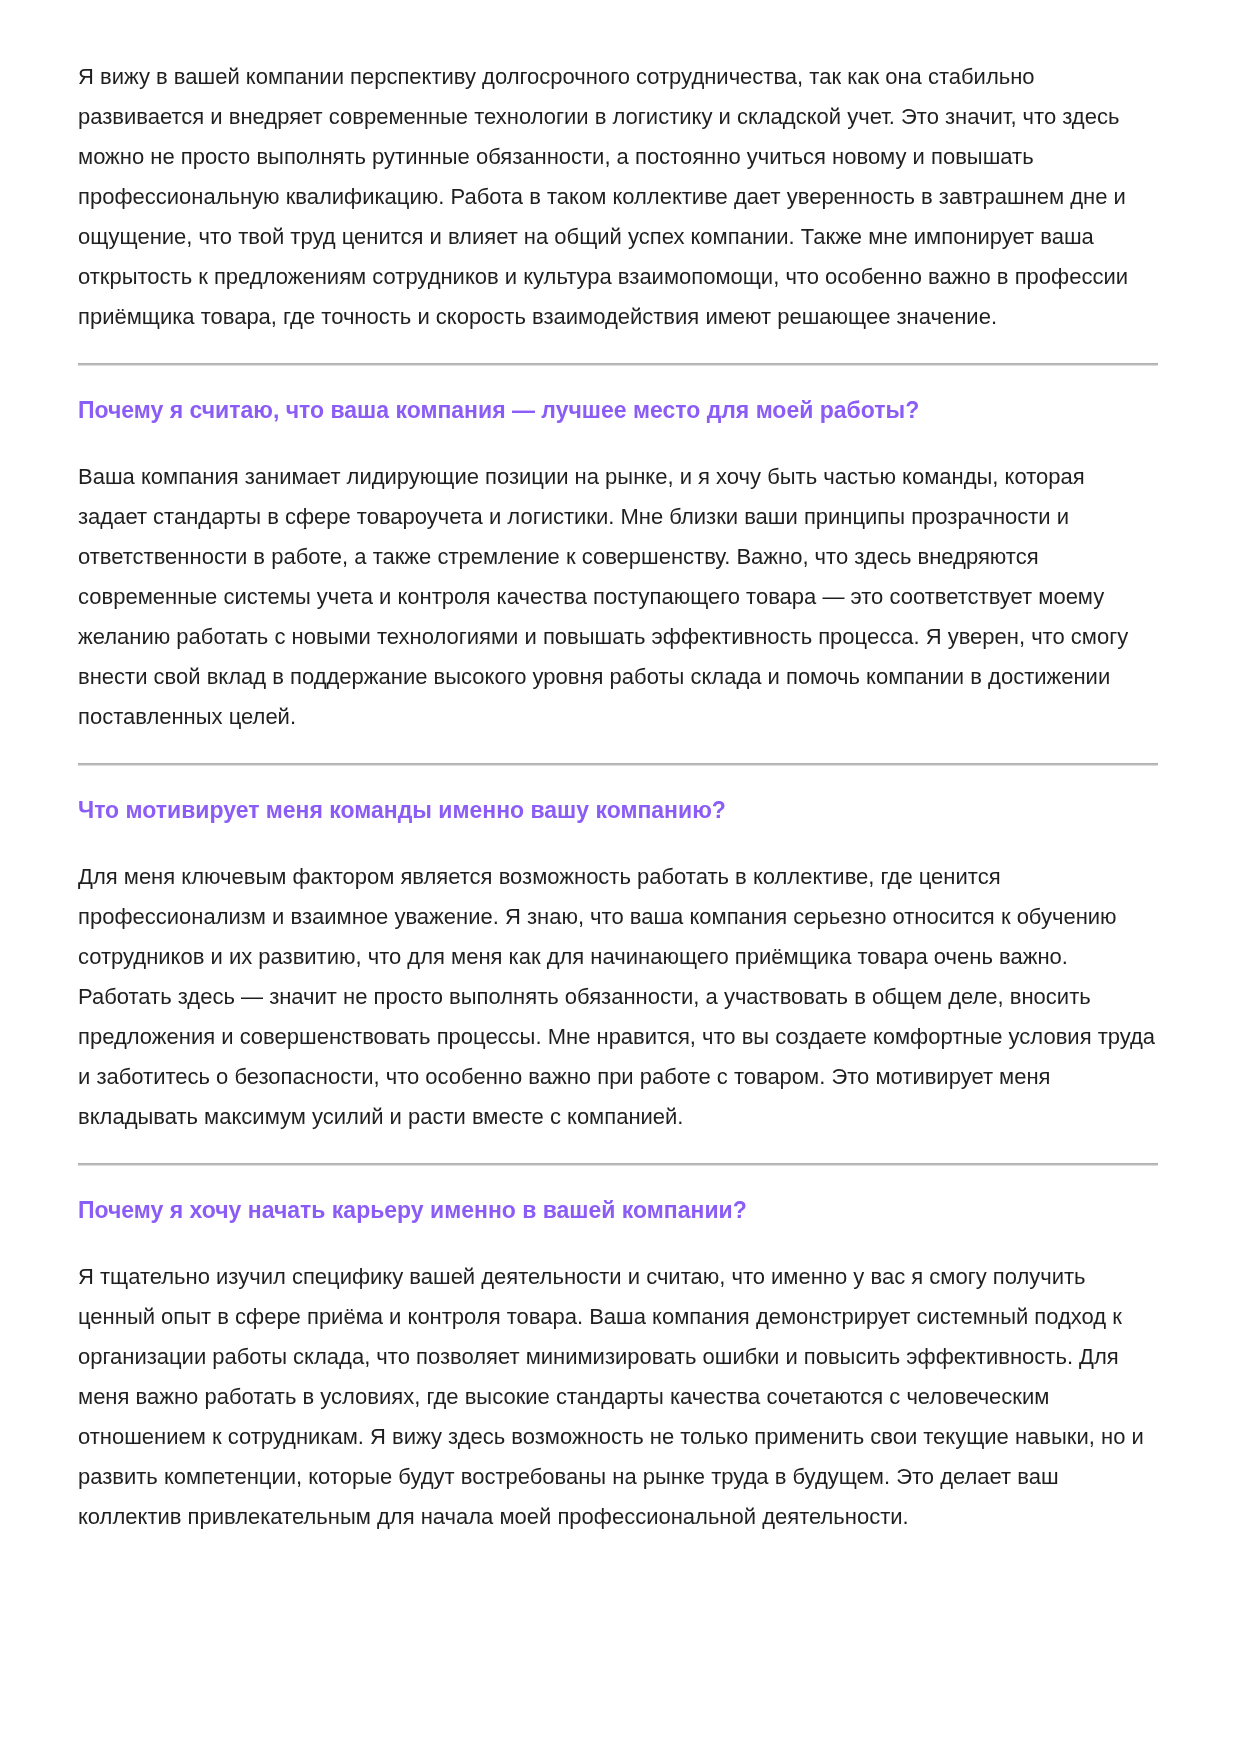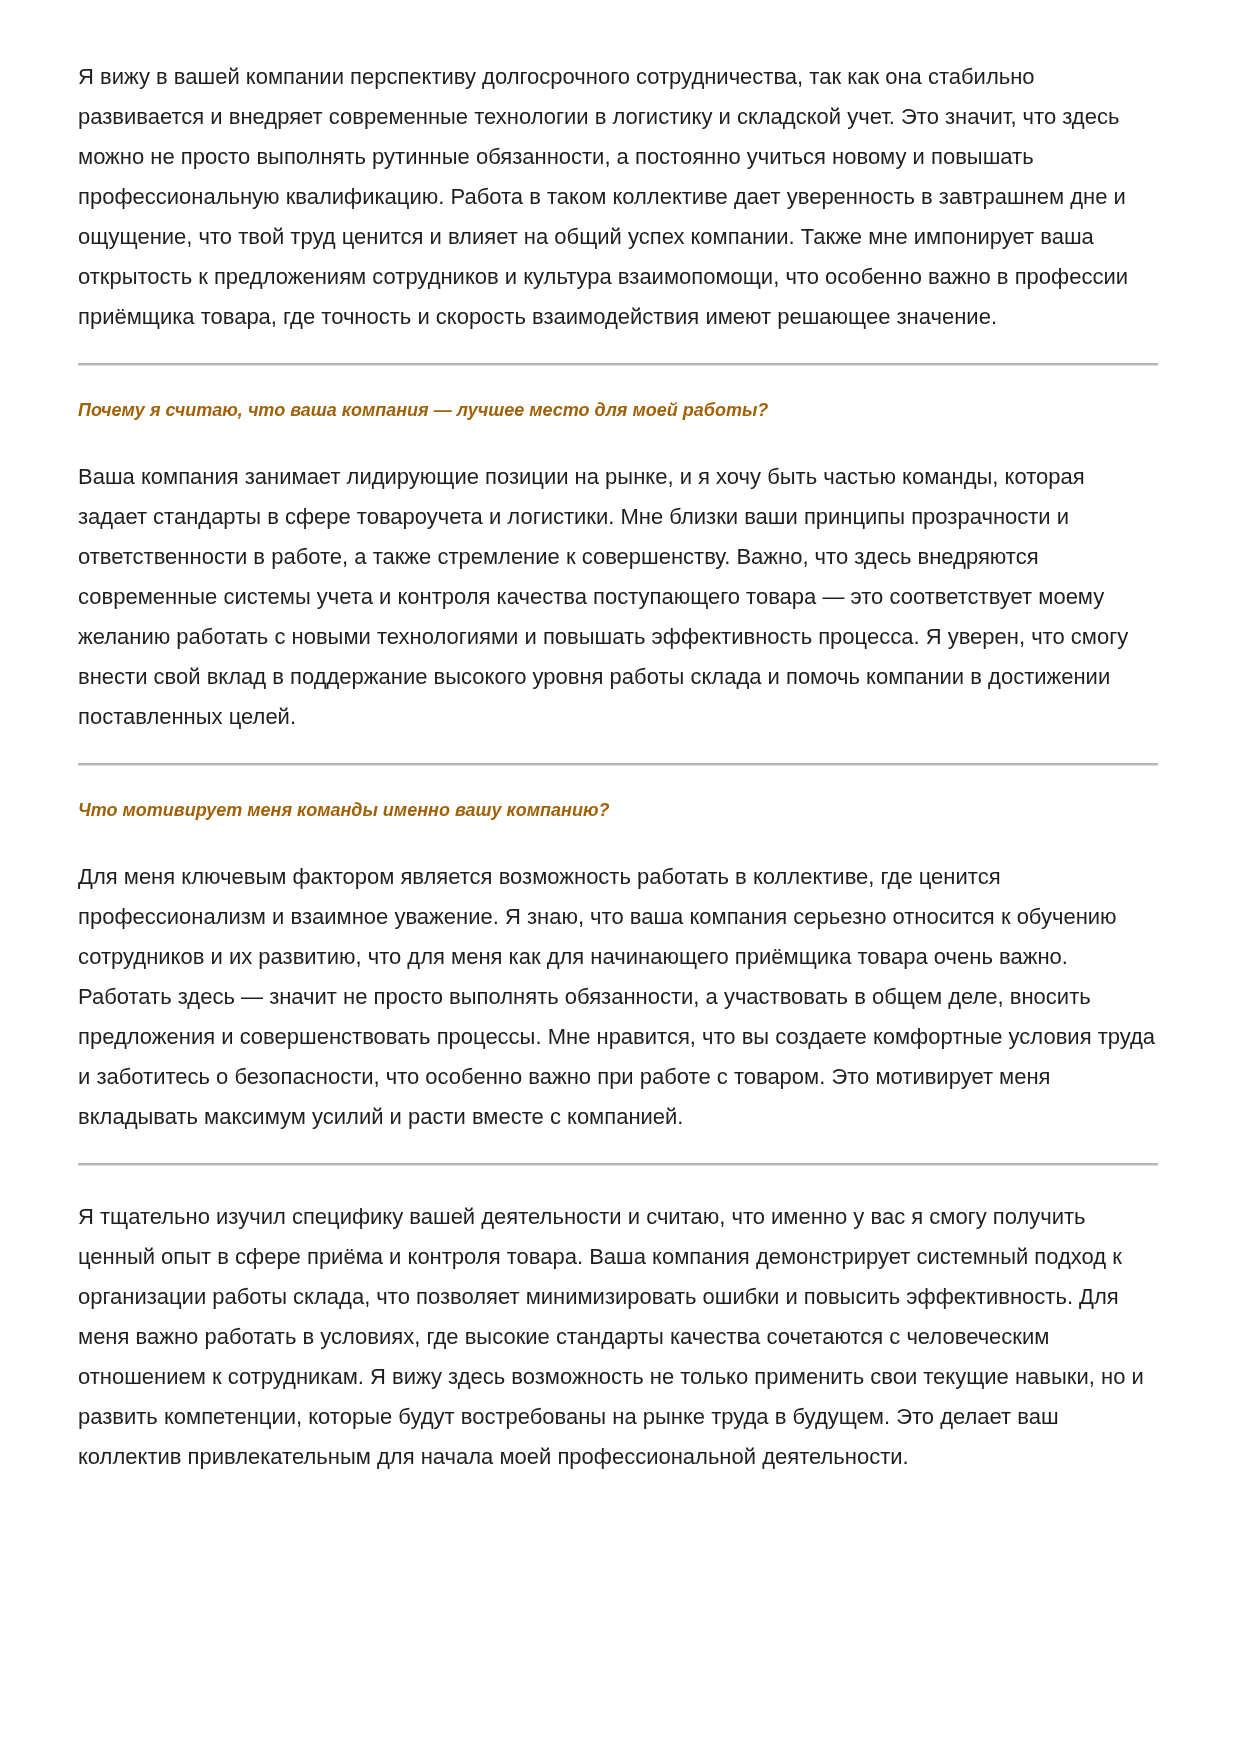--- a/index.html
+++ b/index.html
@@ -24,26 +24,25 @@
     font-size: 22px;
     line-height: 40px;
     font-weight: 400;
     margin: 31px 0 26px;
     color: #1f1f1f;
   }
   .body-text:first-child {
     margin-top: 0;
   }
   .section-heading {
-    font-size: 18px;
+    font-size: 23px;
     line-height: 31px;
     font-weight: 700;
     margin: 29px 0 31px;
-    color: #a16207;
-    font-style: italic;
+    color: #8b5cf6;
   }
   .divider {
     height: 3px;
     border: none;
     margin: 26px 0 29px;
     background: linear-gradient(to bottom, #ababab 0%, #bdbdbd 55%, #ececec 100%);
   }
 </style>
 </head>
 <body>
@@ -59,16 +58,17 @@
   <p class="body-text">Ваша компания занимает лидирующие позиции на рынке, и я хочу быть частью команды, которая задает стандарты в сфере товароучета и логистики. Мне близки ваши принципы прозрачности и ответственности в работе, а также стремление к совершенству. Важно, что здесь внедряются современные системы учета и контроля качества поступающего товара — это соответствует моему желанию работать с новыми технологиями и повышать эффективность процесса. Я уверен, что смогу внести свой вклад в поддержание высокого уровня работы склада и помочь компании в достижении поставленных целей.</p>
 
   <div class="divider"></div>
 
   <h3 class="section-heading">Что мотивирует меня команды именно вашу компанию?</h3>
 
   <p class="body-text">Для меня ключевым фактором является возможность работать в коллективе, где ценится профессионализм и взаимное уважение. Я знаю, что ваша компания серьезно относится к обучению сотрудников и их развитию, что для меня как для начинающего приёмщика товара очень важно. Работать здесь — значит не просто выполнять обязанности, а участвовать в общем деле, вносить предложения и совершенствовать процессы. Мне нравится, что вы создаете комфортные условия труда и заботитесь о безопасности, что особенно важно при работе с товаром. Это мотивирует меня вкладывать максимум усилий и расти вместе с компанией.</p>
 
   <div class="divider"></div>
 
+  <h3 class="section-heading">Почему я хочу начать карьеру именно в вашей компании?</h3>
 
   <p class="body-text">Я тщательно изучил специфику вашей деятельности и считаю, что именно у вас я смогу получить ценный опыт в сфере приёма и контроля товара. Ваша компания демонстрирует системный подход к организации работы склада, что позволяет минимизировать ошибки и повысить эффективность. Для меня важно работать в условиях, где высокие стандарты качества сочетаются с человеческим отношением к сотрудникам. Я вижу здесь возможность не только применить свои текущие навыки, но и развить компетенции, которые будут востребованы на рынке труда в будущем. Это делает ваш коллектив привлекательным для начала моей профессиональной деятельности.</p>
 
 </article>
 
 </body></html>

